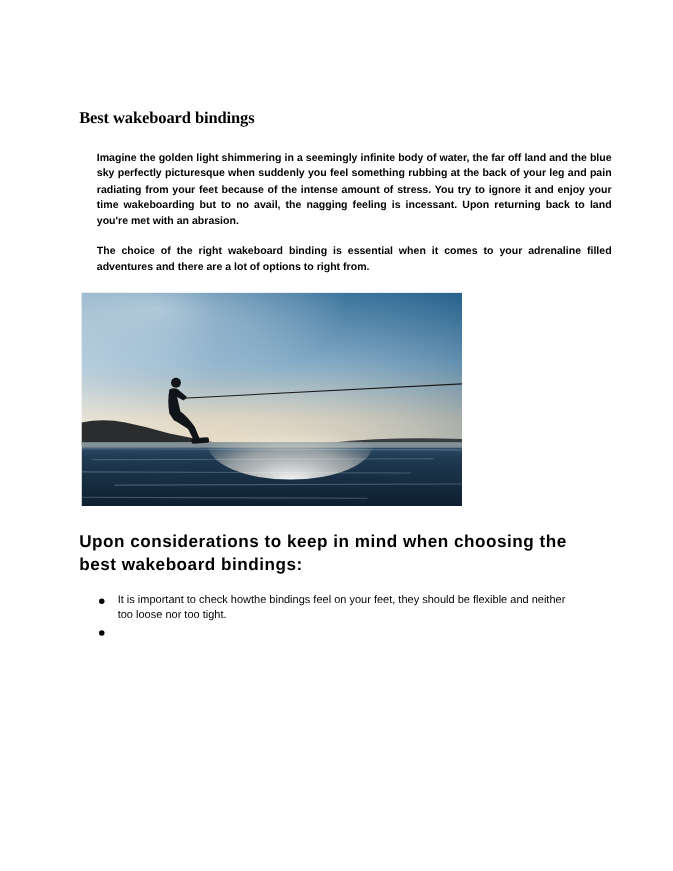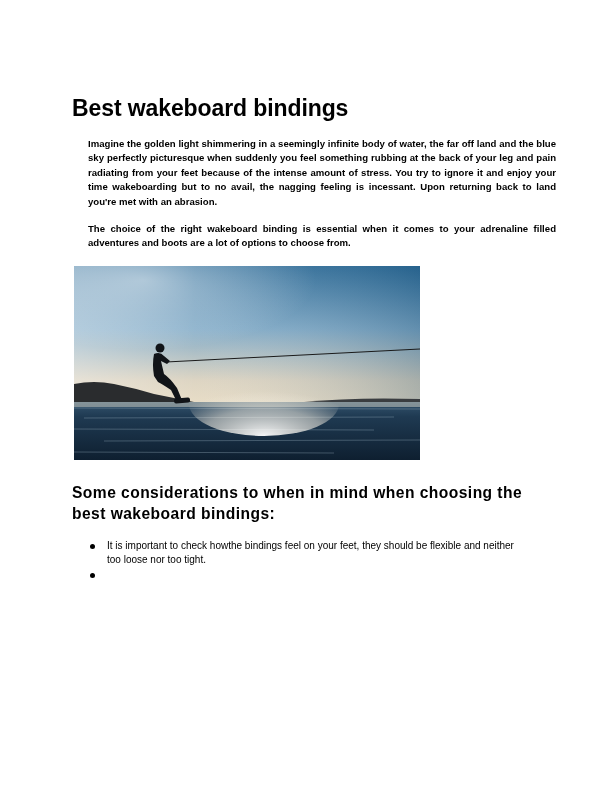--- a/index.html
+++ b/index.html
@@ -3,22 +3,22 @@
   <meta charset="utf-8">
   <style>
     html, body { margin: 0; padding: 0; background: #ffffff; }
     body {
       width: 612px; height: 792px; position: relative; overflow: hidden;
       font-family: "Liberation Sans", sans-serif; color: #000000;
     }
     .page { position: absolute; left: 72px; top: 0; width: 468px; }
     .title {
       position: absolute; left: 0; top: 94px; margin: 0;
-      font-size: 23px; font-weight: bold; letter-spacing: -0.1px;
-      line-height: 28px; white-space: nowrap;
+      font-size: 15px; font-weight: bold; letter-spacing: -0.1px;
+      line-height: 28px; white-space: nowrap; font-family: Liberation Serif, serif;
     }
     .para {
       position: absolute; left: 16px; width: 468px; margin: 0;
       font-size: 9.6px; line-height: 14.4px; text-align: justify;
       text-align-last: left;
       font-weight: bold;
     }
     .p1 { top: 137px; }
     .p2 { top: 222px; }
     .hero {
@@ -40,21 +40,21 @@
       border-radius: 50%; background: #000;
     }
   </style>
 </head>
 <body>
 
 <div class="page">
   <h1 class="title">Best wakeboard bindings</h1>
 
   <p class="para p1">Imagine the golden light shimmering in a seemingly infinite body of water, the far off land and the blue sky perfectly picturesque when suddenly you feel something rubbing at the back of your leg and pain radiating from your feet because of the intense amount of stress. You try to ignore it and enjoy your time wakeboarding but to no avail, the nagging feeling is incessant. Upon returning back to land you're met with an abrasion.</p>
-  <p class="para p2">The choice of the right wakeboard binding is essential when it comes to your adrenaline filled adventures and boots are a lot of options to choose from.</p>
+  <p class="para p2">The choice of the right wakeboard binding is essential when it comes to your adrenaline filled adventures and there are a lot of options to right from.</p>
 
   <div class="hero" role="img" aria-label="Silhouette of a wakeboarder holding a tow rope on open water at sunset, spray behind the board">
     <svg viewBox="0 0 346 194" xmlns="http://www.w3.org/2000/svg">
       <defs>
         <linearGradient id="sky" x1="0" y1="0" x2="0" y2="1">
           <stop offset="0" stop-color="#2f6d99"></stop>
           <stop offset="0.45" stop-color="#7fa9c6"></stop>
           <stop offset="0.82" stop-color="#dcd3c0"></stop>
           <stop offset="1" stop-color="#e8dcc4"></stop>
         </linearGradient>
@@ -100,21 +100,21 @@
       <line x1="92" y1="96" x2="346" y2="83" stroke="#1a1a1a" stroke-width="1"></line>
 
       <g fill="#111418">
         <circle cx="86" cy="82" r="4.5"></circle>
         <path d="M80 88 Q86 85 90 90 L96 95 L93 98 L87 95 L90 108 Q96 112 103 122 L108 134 L103 136 L97 124 Q88 118 84 116 L80 110 Q78 98 80 88 Z"></path>
         <rect x="100" y="132" width="16" height="5" rx="2" transform="rotate(-4 108 134)"></rect>
       </g>
     </svg>
   </div>
 
-  <h2 class="subheading">Some considerations to when in mind when choosing the best wakeboard bindings:</h2>
+  <h2 class="subheading">Upon considerations to keep in mind when choosing the best wakeboard bindings:</h2>
 
   <ul class="bullets">
     <li>
       <span class="dot"></span>
       <span>It is important to check howthe bindings feel on your feet, they should be flexible and neither too loose nor too tight.</span>
     </li>
     <li>
       <span class="dot"></span>
     </li>
   </ul>

